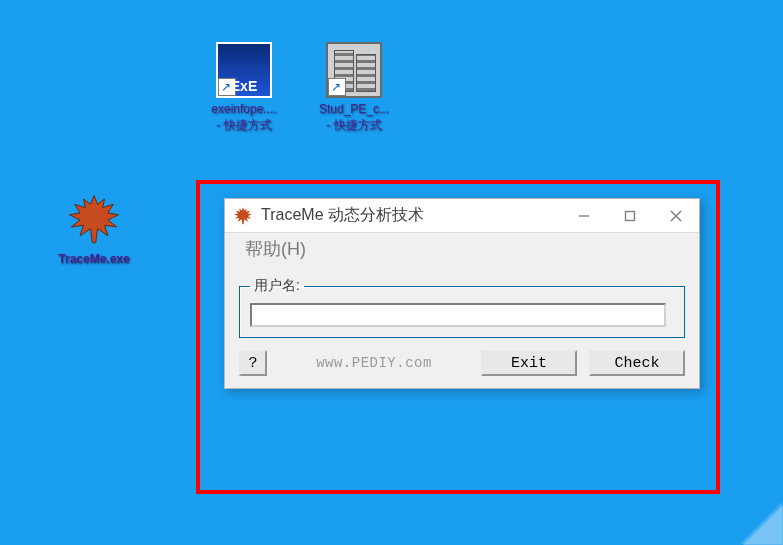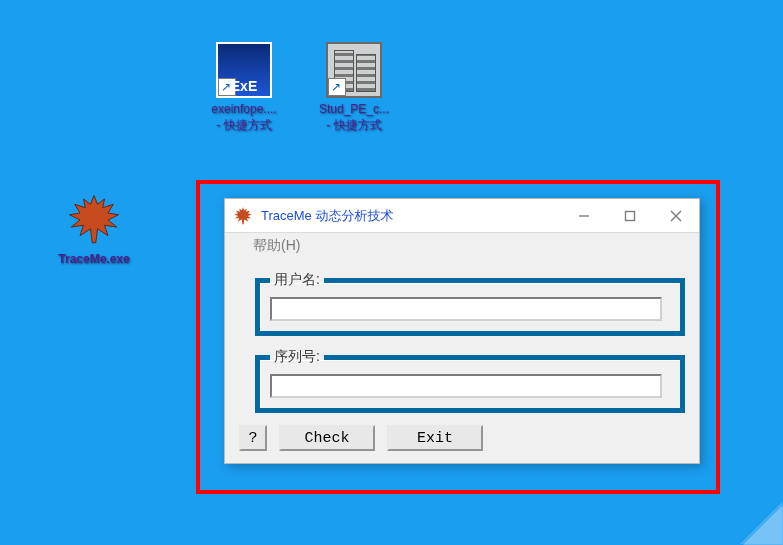--- a/index.html
+++ b/index.html
@@ -109,48 +109,48 @@
     display: flex;
     align-items: center;
     background: #ffffff;
     border-bottom: 1px solid #dcdcdc;
   }
   .titlebar .icon {
     width: 20px; height:20px; margin:0 8px;
   }
   .titlebar .title {
     flex: 1;
-    color: #1d4ed8;
-    font-size: 13px;
+    color: #404040;
+    font-size: 16px;
   }
   .titlebar .ctrl {
     width: 46px;
     height: 34px;
     display: flex;
     align-items: center;
     justify-content: center;
     color: #7d7d7d;
     font-size: 14px;
     cursor: pointer;
   }
 
   .menubar {
-    padding: 4px 28px;
+    padding: 4px 20px;
     color: #7a7a7a;
-    font-size: 14px;
+    font-size: 18px;
     cursor: pointer;
   }
 
   .client {
     padding: 6px 14px 12px 14px;
   }
 
   fieldset {
-    border: 5px solid #0369a1;
-    margin: 6px 0 12px 16px;
+    border: 1px solid #0369a1;
+    margin: 6px 0 12px 0;
     padding: 8px 18px 10px 10px;
     box-shadow: inset 1px 1px 0 #fff;
   }
   legend {
     color: #3a3a3a;
     font-size: 14px;
     padding: 0 4px;
   }
   .text-input {
     width: 100%;
@@ -270,28 +270,25 @@
   </div>
 
   <div class="menubar">帮助(H)</div>
 
   <div class="client">
     <fieldset>
       <legend>用户名:</legend>
       <input class="text-input" type="text" value="" style="">
     </fieldset>
 
-    <fieldset>
-      <legend>序列号:</legend>
-      <input class="text-input" type="text" value="" style="">
-    </fieldset>
 
     <div class="button-row">
       <button class="btn-3d btn-help">?</button>
+      <div class="spacer-link">www.PEDIY.com</div>
+      <button class="btn-3d btn-wide">Exit</button>
       <button class="btn-3d btn-wide">Check</button>
-      <button class="btn-3d btn-wide">Exit</button>
     </div>
   </div>
 </div>
 
 <div class="annotation"></div>
 
 <div class="peel"></div>
 
 </body></html>

